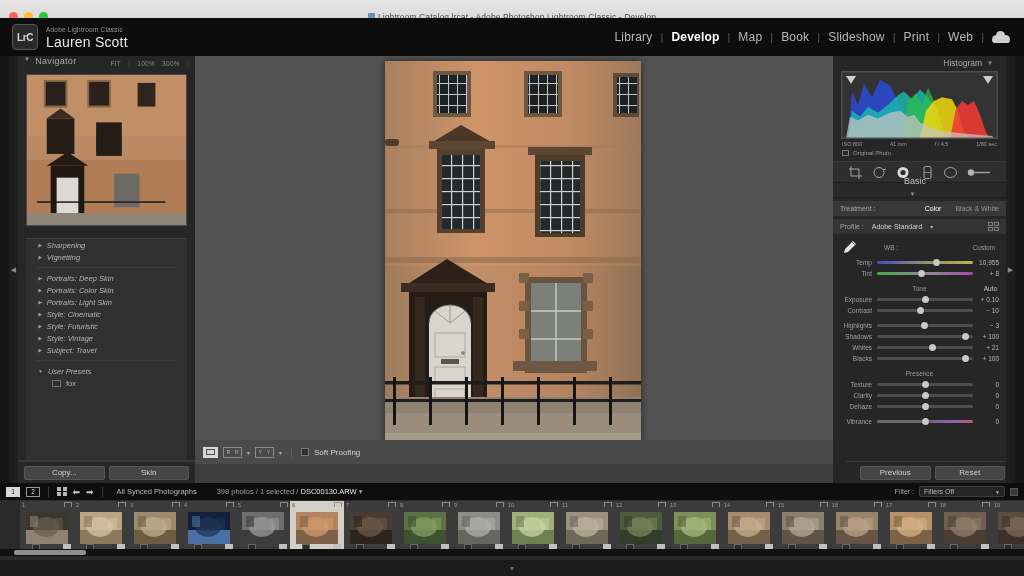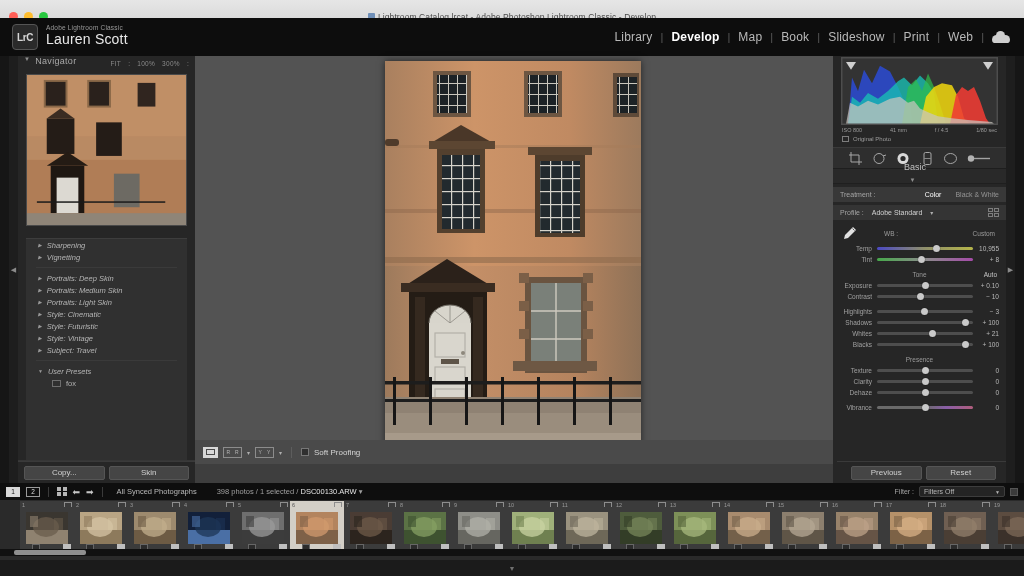--- a/index.html
+++ b/index.html
@@ -29,21 +29,21 @@
   .title-doc-icon {
     display: inline-block; width: 7px; height: 8px; background: #6f8fb8;
     border-radius: 1px; vertical-align: -1px; margin-right: 3px;
   }
 
   
   .appbar {
     position: absolute; left: 0; top: 18px; width: 1024px; height: 38px;
     background: #0d0d0d; display: flex; align-items: center;
   }
-  .brand { display: flex; align-items: flex-start; margin-left: 12px; }
+  .brand { display: flex; align-items: flex-end; margin-left: 12px; }
   .lrc-logo {
     width: 26px; height: 26px; border-radius: 4px; background: #2a2a2a;
     border: 1px solid #555; color: #d6d6d6; font-size: 10px; font-weight: bold;
     display: flex; align-items: center; justify-content: center; letter-spacing: -.4px;
   }
   .brand-txt { margin-left: 8px; line-height: 1.15; }
   .brand-sub { font-size: 6.5px; color: #9b9b9b; letter-spacing: .2px; }
   .brand-user { font-size: 14px; color: #e8e8e8; letter-spacing: .2px; }
 
   .modules { margin-left: auto; margin-right: 14px; display: flex; align-items: center; gap: 0; }
@@ -172,21 +172,21 @@
   .sl-track.vib { background: linear-gradient(90deg,#6a6a6a 50%,#8a5fa8 72%,#b05d7c); }
   .sl-knob {
     position:absolute; top:50%; width:7px; height:7px; margin-top:-3.5px; margin-left:-3.5px;
     background:#c9c9c9; border-radius:50%; box-shadow:0 0 1px #000; cursor:pointer;
   }
   .sl-val { width:26px; text-align:right; color:#b9b9b9; font-size:6.5px; }
   .grp-title { text-align:center; font-size:6.5px; color:#9a9a9a; padding: 6px 0 2px 0; position:relative; }
   .grp-auto { position:absolute; right:9px; top:6px; font-size:6.5px; color:#c6c6c6; cursor:pointer; }
   .sl-gap { height:4px; }
 
-  .r-bottom { position:absolute; left:4px; bottom:0; width:173px; height:22px; display:flex; align-items:center; gap:4px; padding: 0 14px; background:#262626; border-top:1px solid #3a3a3a;justify-content:space-between; }
+  .r-bottom { position:absolute; left:13px; bottom:0; width:173px; height:22px; display:flex; align-items:center; gap:4px; padding: 0 14px; background:#262626; border-top:1px solid #3a3a3a;justify-content:space-between; }
   .r-btn { flex:1; height:14px; background:#454545; border:1px solid #555; border-radius:2px; color:#d0d0d0; font-size:8px; display:flex; align-items:center; justify-content:center; cursor:pointer; }
 
   .lp-bottom { position:absolute; left:0; bottom:0; width:177px; height:22px; display:flex; align-items:center; gap:4px; padding: 0 6px; background:#262626; border-top:1px solid #3a3a3a; }
 
   
   .collapse {
     position:absolute; width:9px; height:427px; top:0; background:#1e1e1e;
     display:flex; align-items:center; justify-content:center; color:#8a8a8a; font-size:7px; cursor:pointer;
   }
   .collapse.left { left:9px; }
@@ -326,21 +326,21 @@
             <span class="tri">▶</span>
             <span>Vignetting</span>
           </div>
         <div class="preset-div"></div>
         <div class="preset-row">
             <span class="tri">▶</span>
             <span>Portraits: Deep Skin</span>
           </div>
         <div class="preset-row">
             <span class="tri">▶</span>
-            <span>Portraits: Medium Skin</span>
+            <span>Portraits: Color Skin</span>
           </div>
         <div class="preset-row">
             <span class="tri">▶</span>
             <span>Portraits: Light Skin</span>
           </div>
         <div class="preset-row">
             <span class="tri">▶</span>
             <span>Style: Cinematic</span>
           </div>
         <div class="preset-row">
@@ -508,20 +508,24 @@
           </div>
         <span class="tb-caret">▾</span>
         <span class="tb-sep"></span>
         <span class="chk-box"></span>
         <span class="tb-label">Soft Proofing</span>
       </div>
       <div class="center-bottom-bar"></div>
     </div>
 
     <div class="right-panel">
+      <div class="r-head">
+        <span>Histogram</span>
+        <span class="tri">▼</span>
+      </div>
 
       <div class="histogram">
         <svg viewBox="0 0 155 68" width="100%" height="100%" preserveAspectRatio="none">
           <rect width="155" height="68" fill="#333"></rect>
           <polygon points="6,68 10,20 16,34 22,12 30,26 38,8 48,14 56,30 62,44 68,40 70,68" fill="#2b49c8" opacity="0.92"></polygon>
           <polygon points="6,68 10,40 18,46 26,36 36,42 46,34 56,24 62,20 70,28 78,18 86,26 92,36 96,68" fill="#18c0b4" opacity="0.78"></polygon>
           <polygon points="60,68 66,30 74,22 80,34 86,16 92,30 98,48 104,68" fill="#2fbe4a" opacity="0.7"></polygon>
           <polygon points="78,68 84,40 92,30 100,26 110,28 116,40 122,62 128,68" fill="#f2d80e" opacity="0.85"></polygon>
           <polygon points="108,68 114,38 120,30 126,34 132,30 138,44 144,62 148,68" fill="#ef3b33" opacity="0.88"></polygon>
           <polygon points="4,68 8,46 16,50 26,44 36,48 48,42 58,40 66,46 72,44 78,52 86,56 96,60 110,62 126,64 150,66 152,68" fill="#c9c5be" opacity="0.72"></polygon>

